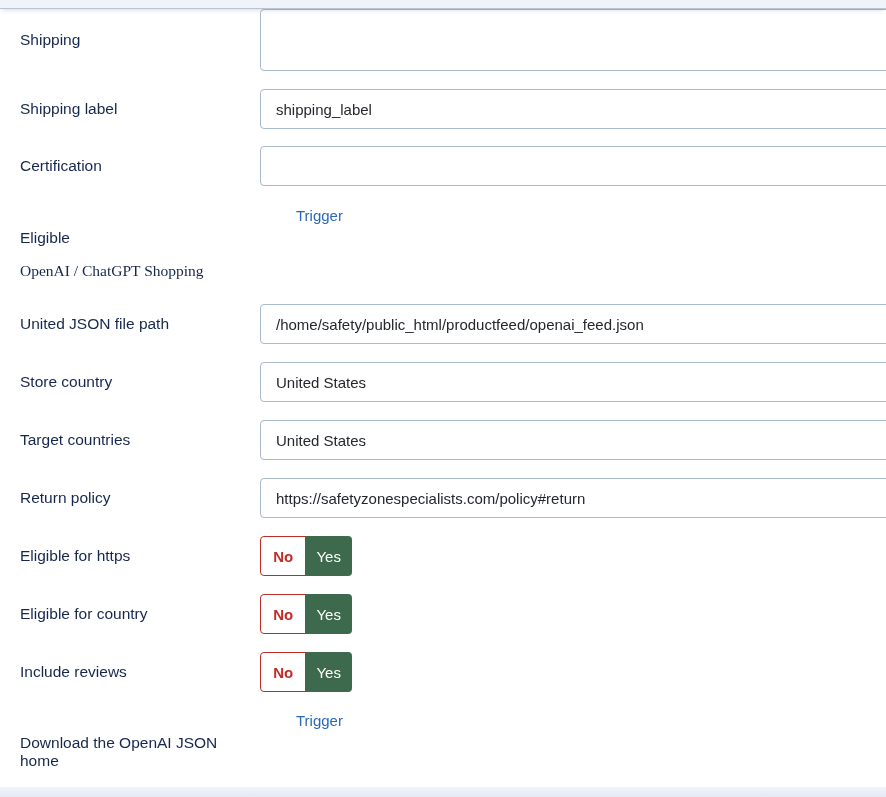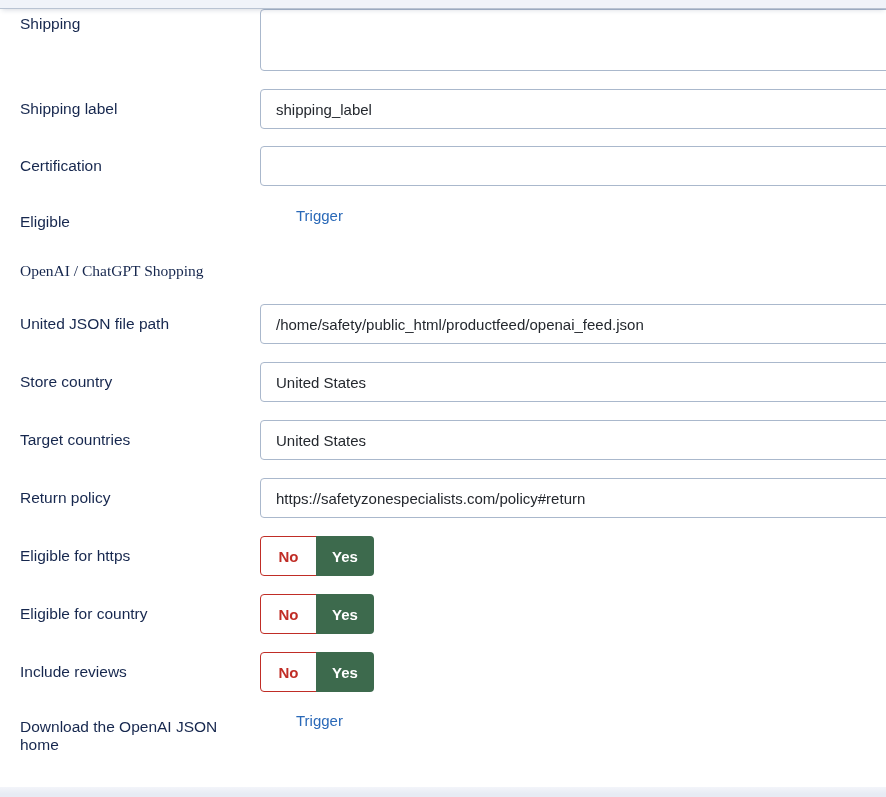--- a/index.html
+++ b/index.html
@@ -22,53 +22,53 @@
     background:linear-gradient(to bottom,#f3f5fa,#e7ebf4 70%);
     z-index:3;
   }
   .row{position:absolute;left:0;width:100%;}
   .lbl{
     position:absolute;left:20px;top:0;width:236px;
     color:#16274e;font-size:15.5px;line-height:18px;
     display:flex;align-items:center;
   }
   .lbl.center40{height:40px;}
-  .lbl.pad-top{align-items:flex-start;padding-top:6px;}
+  .lbl.pad-top{align-items:flex-start;padding-top:6px;margin-top:16px;}
   .ctl{position:absolute;left:260px;top:0;width:920px;}
   .heading{
     position:absolute;left:20px;top:0;
     color:#16274e;font-size:15.5px;line-height:18px;font-family:Liberation Serif, serif;
   }
   input.txt, textarea.txt{
     box-sizing:border-box;width:920px;
     border:1px solid #aab8cc;border-radius:4px;background:#fff;
     font-family:"Liberation Sans", sans-serif;
     font-size:15px;color:#24282e;
     padding:0 15px;outline:none;
   }
   input.txt{height:40px;line-height:38px;}
   textarea.txt{height:62px;resize:none;padding:8px 15px;display:block;}
   .link{
     color:#2a69b8;font-size:15px;line-height:18px;text-decoration:none;
     display:inline-block;cursor:pointer;margin-left:36px;
   }
   .toggle{
-    display:flex;width:114px;height:40px;cursor:pointer;
+    display:flex;width:92px;height:40px;cursor:pointer;
     border-radius:4px;
   }
   .t-no{
     box-sizing:border-box;width:57px;height:40px;
     background:#fff;border:1px solid #c02d26;border-radius:4px 0 0 4px;
     color:#c02d26;font-size:15px;font-weight:700;
     display:flex;align-items:center;justify-content:center;
   }
   .t-yes{
     box-sizing:border-box;width:58px;height:40px;margin-left:-1px;
     background:#3d6a4d;border-radius:0 4px 4px 0;
-    color:#ffffff;font-size:15px;font-weight:700;
+    color:#ffffff;font-size:15px;font-weight:400;
     display:flex;align-items:center;justify-content:center;
   }
 </style>
 </head>
 <body>
 
 <div class="top-strip"></div>
 
 <main>
 

